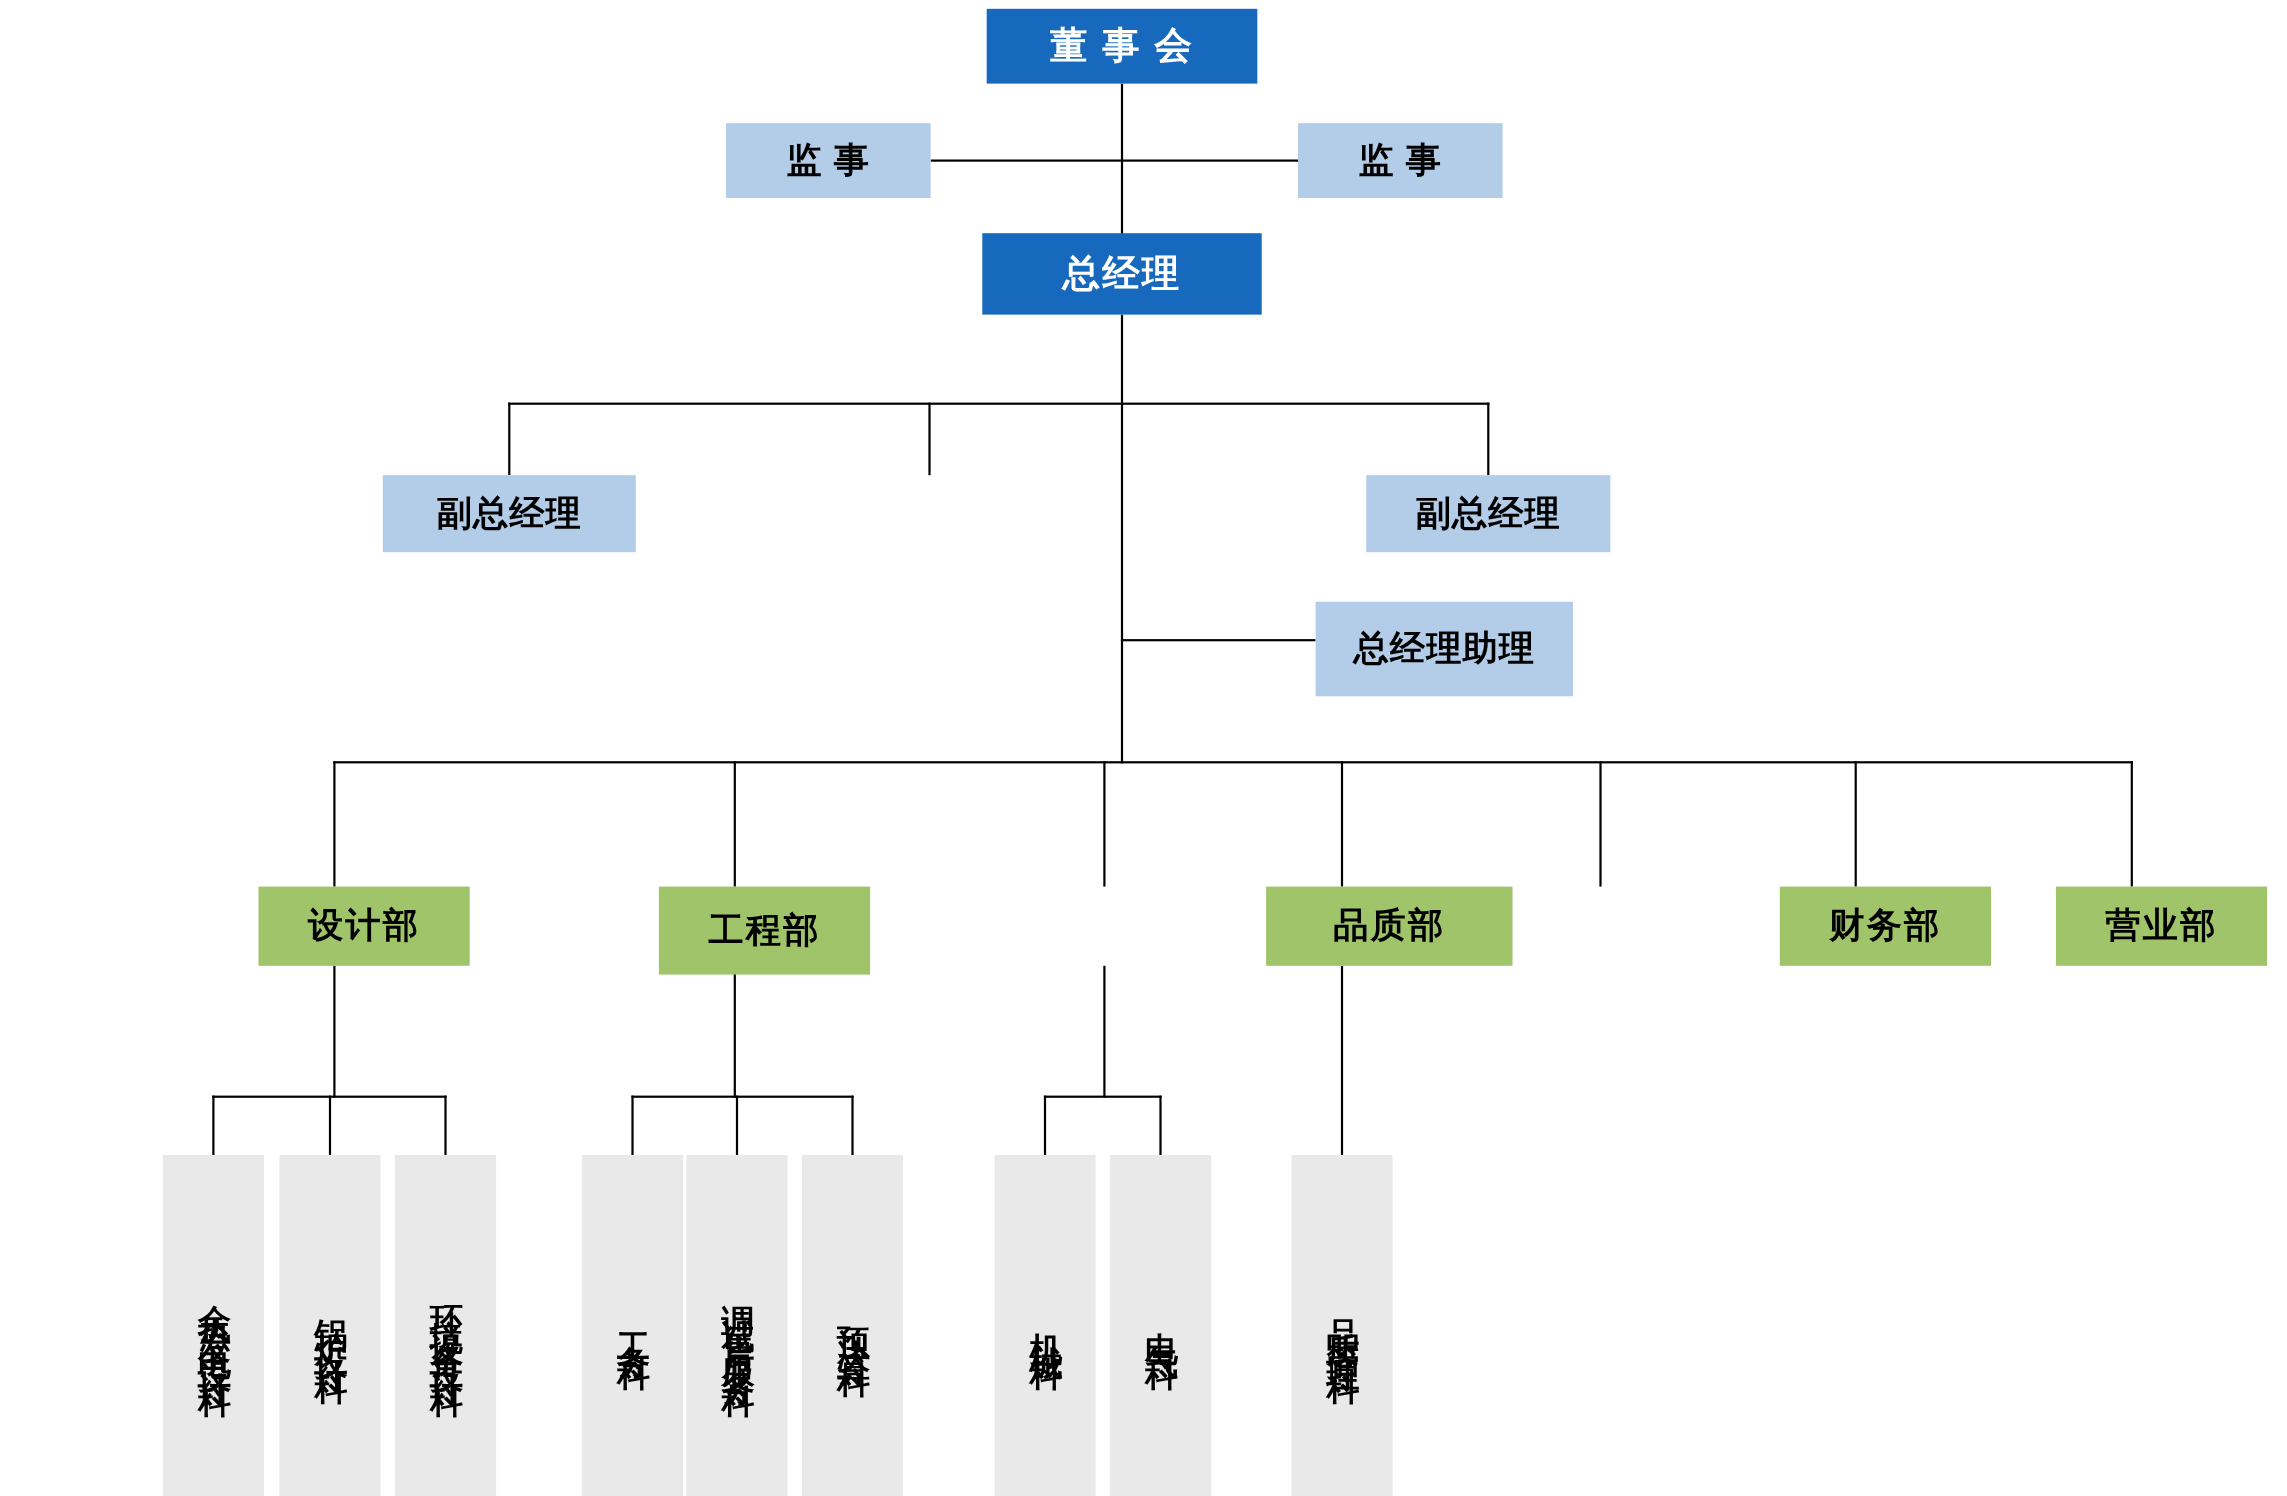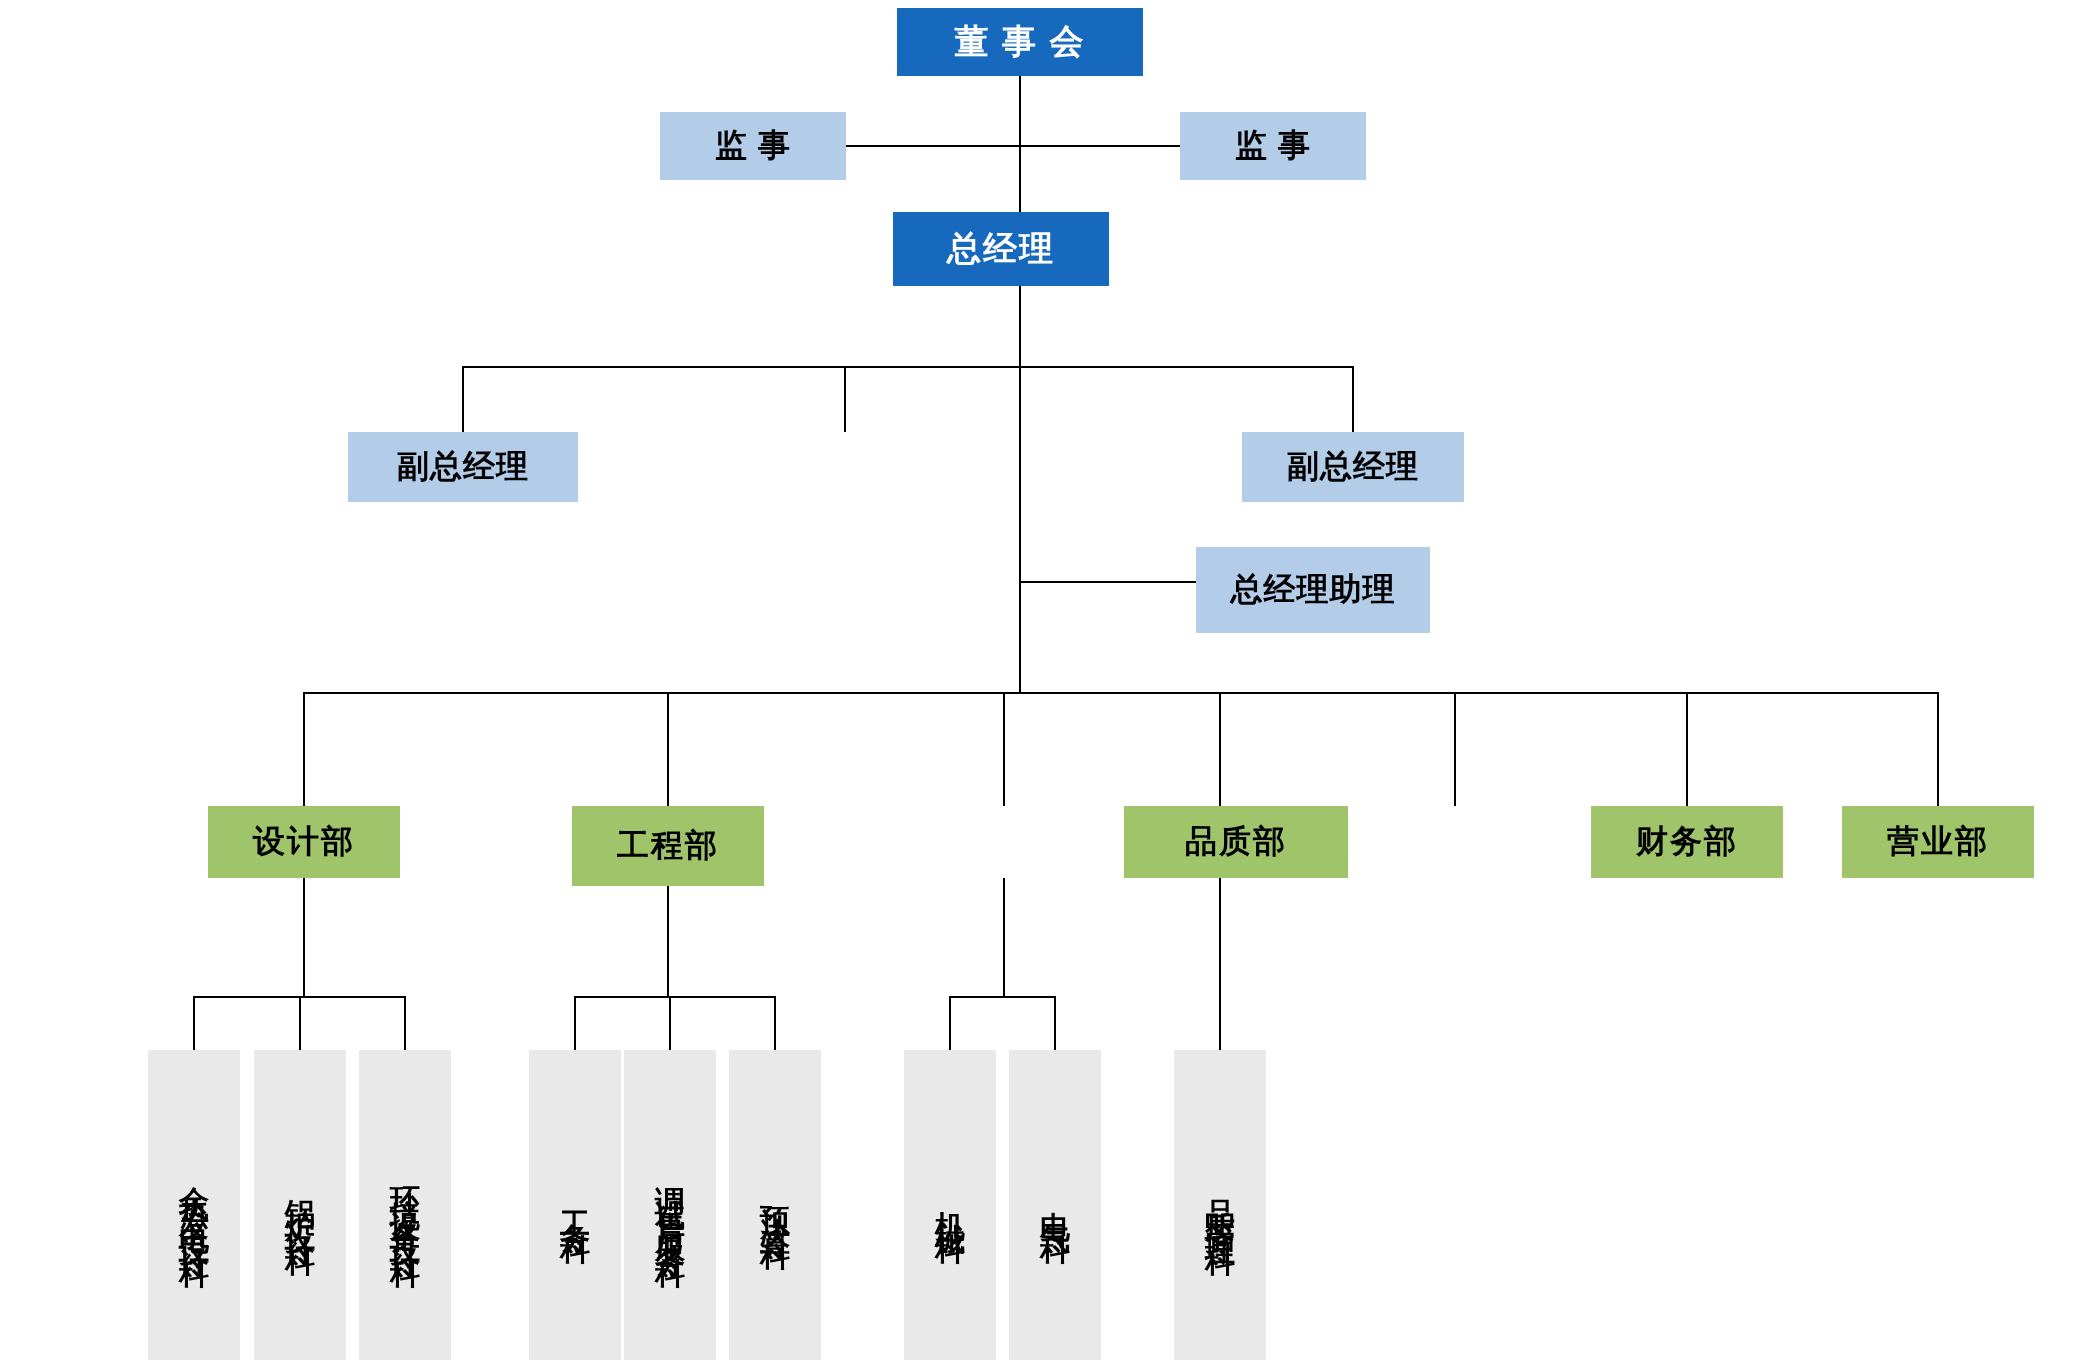--- a/index.html
+++ b/index.html
@@ -12,21 +12,21 @@
   *{box-sizing:border-box;margin:0;padding:0;}
   body{background:#ffffff;font-family:"Liberation Sans","DejaVu Sans",sans-serif;}
   .canvas{position:relative;width:2079px;height:1360px;background:#fff;overflow:hidden;}
   .line{position:absolute;background:var(--line);}
   .line.h{height:2px;}
   .line.v{width:2px;}
   .node{position:absolute;display:flex;align-items:center;justify-content:center;
         font-weight:700;font-size:32px;color:#000;text-align:center;}
   .node.dark{background:var(--primary);color:#fff;font-size:34px;letter-spacing:2px;}
   .node.light{background:var(--light-blue);letter-spacing:1px;}
-  .node.green{background:var(--green);letter-spacing:2px;}
+  .node.green{background:var(--green);letter-spacing:2px;margin-left:27px;}
   .node.section{background:var(--gray);}
   .node.section span{writing-mode:vertical-rl;text-orientation:upright;
         letter-spacing:12px;font-size:30px;line-height:1;}
 </style>
 </head>
 <body>
 
 <div class="canvas">
 
   <div class="line v" style="left:1019px;top:76px;height:138px"></div>
@@ -70,21 +70,21 @@
 
   <div class="node dark" style="left:897px;top:8px;width:246px;height:68px">
     <span>董 事 会</span>
   </div>
   <div class="node light" style="left:660px;top:112px;width:186px;height:68px">
     <span>监 事</span>
   </div>
   <div class="node light" style="left:1180px;top:112px;width:186px;height:68px">
     <span>监 事</span>
   </div>
-  <div class="node dark" style="left:893px;top:212px;width:216px;height:74px">
+  <div class="node dark" style="left:893px;top:212px;width:254px;height:74px">
     <span>总经理</span>
   </div>
 
   <div class="node light" style="left:348px;top:432px;width:230px;height:70px">
     <span>副总经理</span>
   </div>
   <div class="node light" style="left:1242px;top:432px;width:222px;height:70px">
     <span>副总经理</span>
   </div>
   <div class="node light" style="left:1196px;top:547px;width:234px;height:86px">

